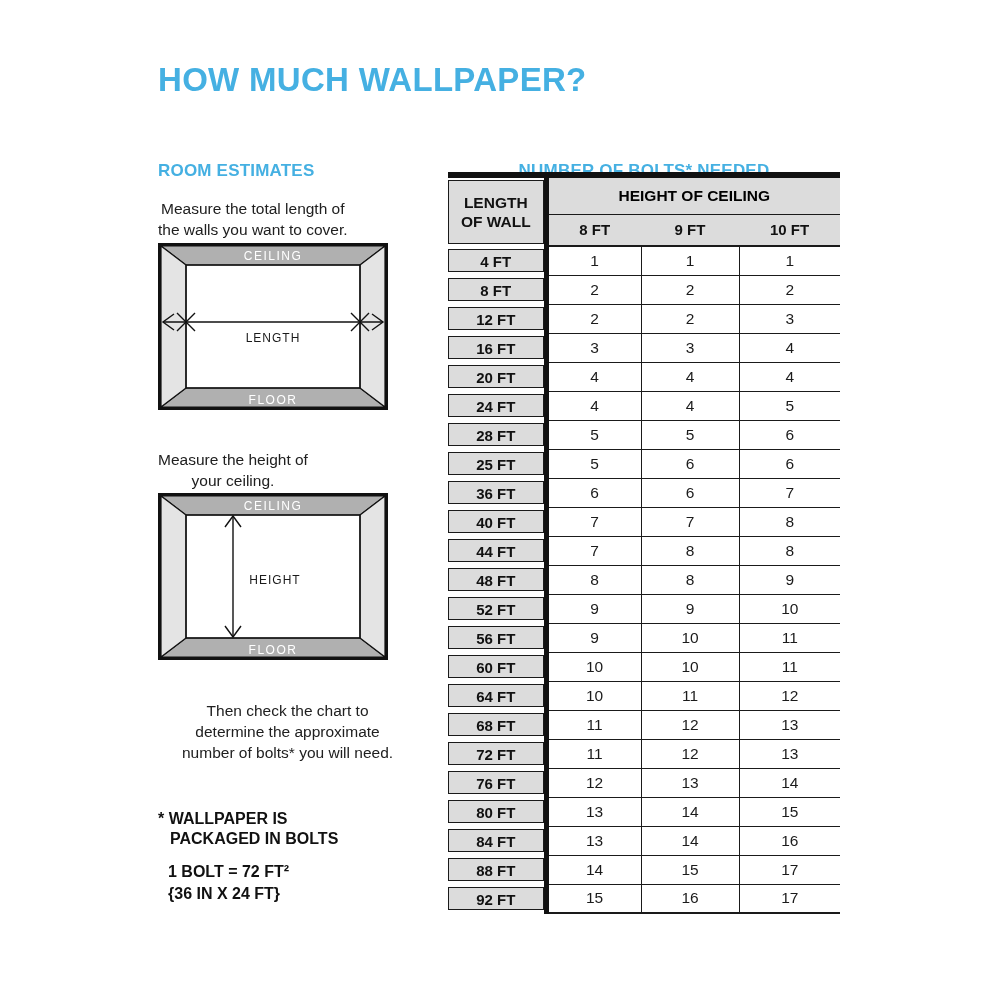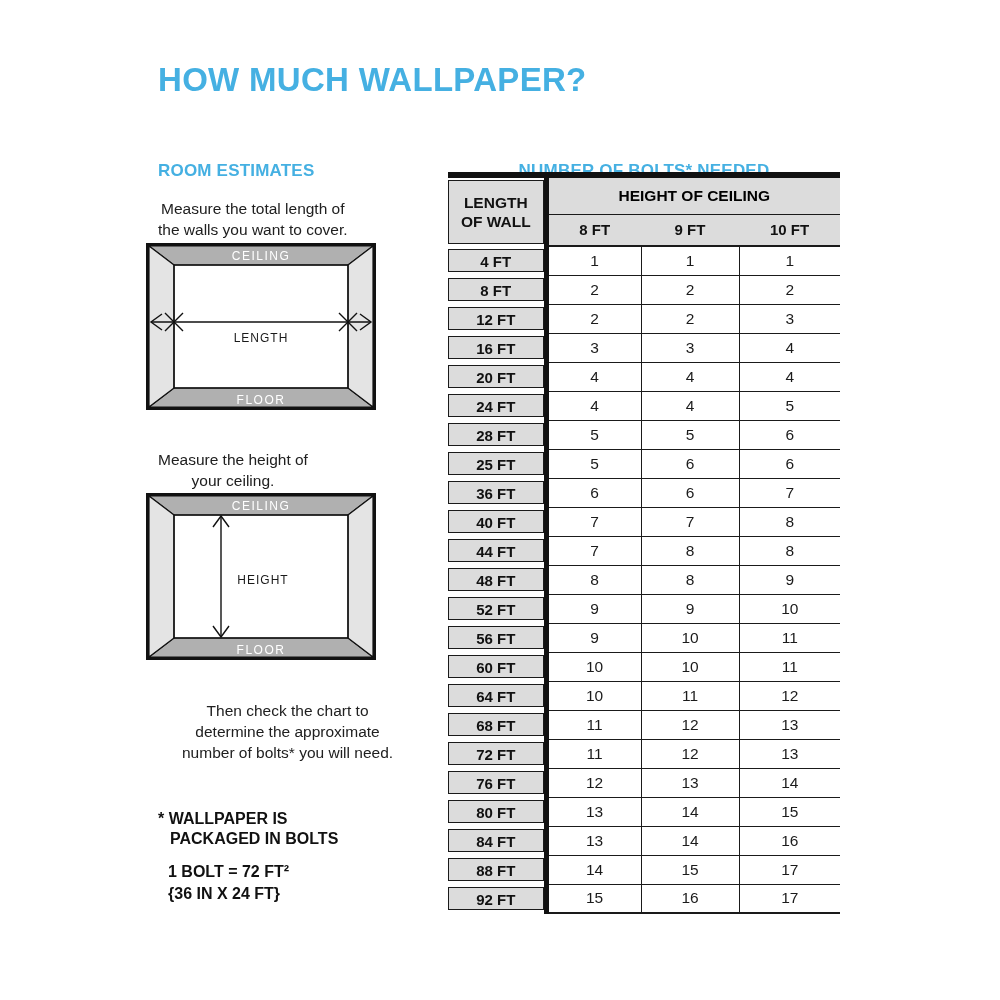--- a/index.html
+++ b/index.html
@@ -30,21 +30,21 @@
   #step3{top:684px;margin-left:24px;}
   .footnote{
     position:absolute;left:158px;top:793px;
     font-size:16px;font-weight:bold;line-height:19.5px;color:#111;
   }
   .footnote .indent{padding-left:12px;}
   .bolt-eq{
     position:absolute;left:168px;top:845px;
     font-size:16px;font-weight:bold;line-height:22px;color:#111;
   }
-  .diagram{position:absolute;left:146px;width:230px;height:171px;}
+  .diagram{position:absolute;left:158px;width:230px;height:171px;}
   #diagram-length{top:243px;}
   #diagram-height{top:493px;}
   .diagram svg{display:block;}
   .wallpoly{stroke:var(--heavy);stroke-width:1.2;}
   .ceilfill{fill:var(--ceiling_gray);}
   .wallfill{fill:var(--wall_gray);}
   .innerrect{fill:none;stroke:var(--heavy);stroke-width:1.4;}
   .outerrect{fill:none;stroke:var(--heavy);stroke-width:3;}
   .dimline{stroke:var(--heavy);stroke-width:1.4;fill:none;}
   .diag-label-white{fill:#ffffff;font-size:12px;letter-spacing:1.5px;font-family:"Liberation Sans",sans-serif;}

